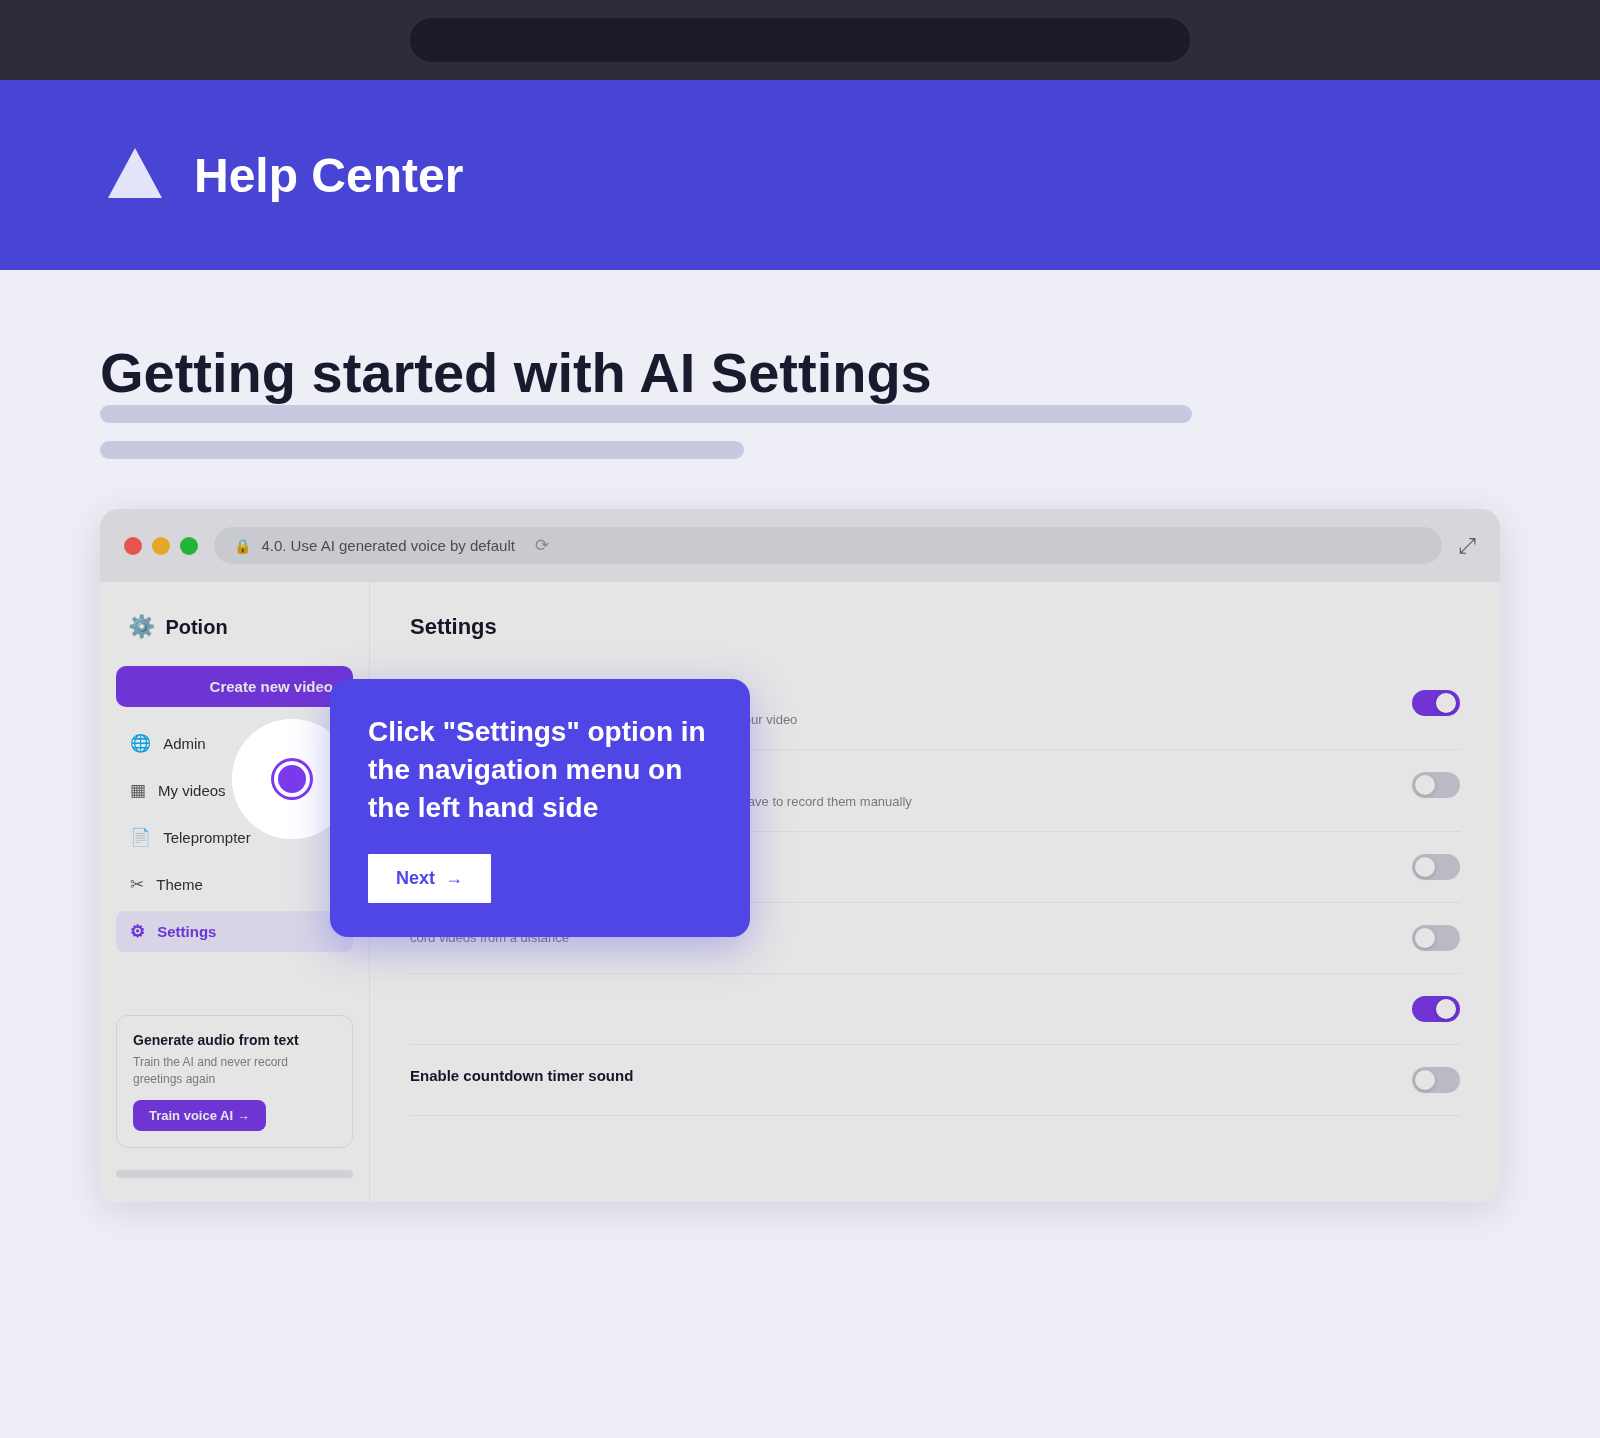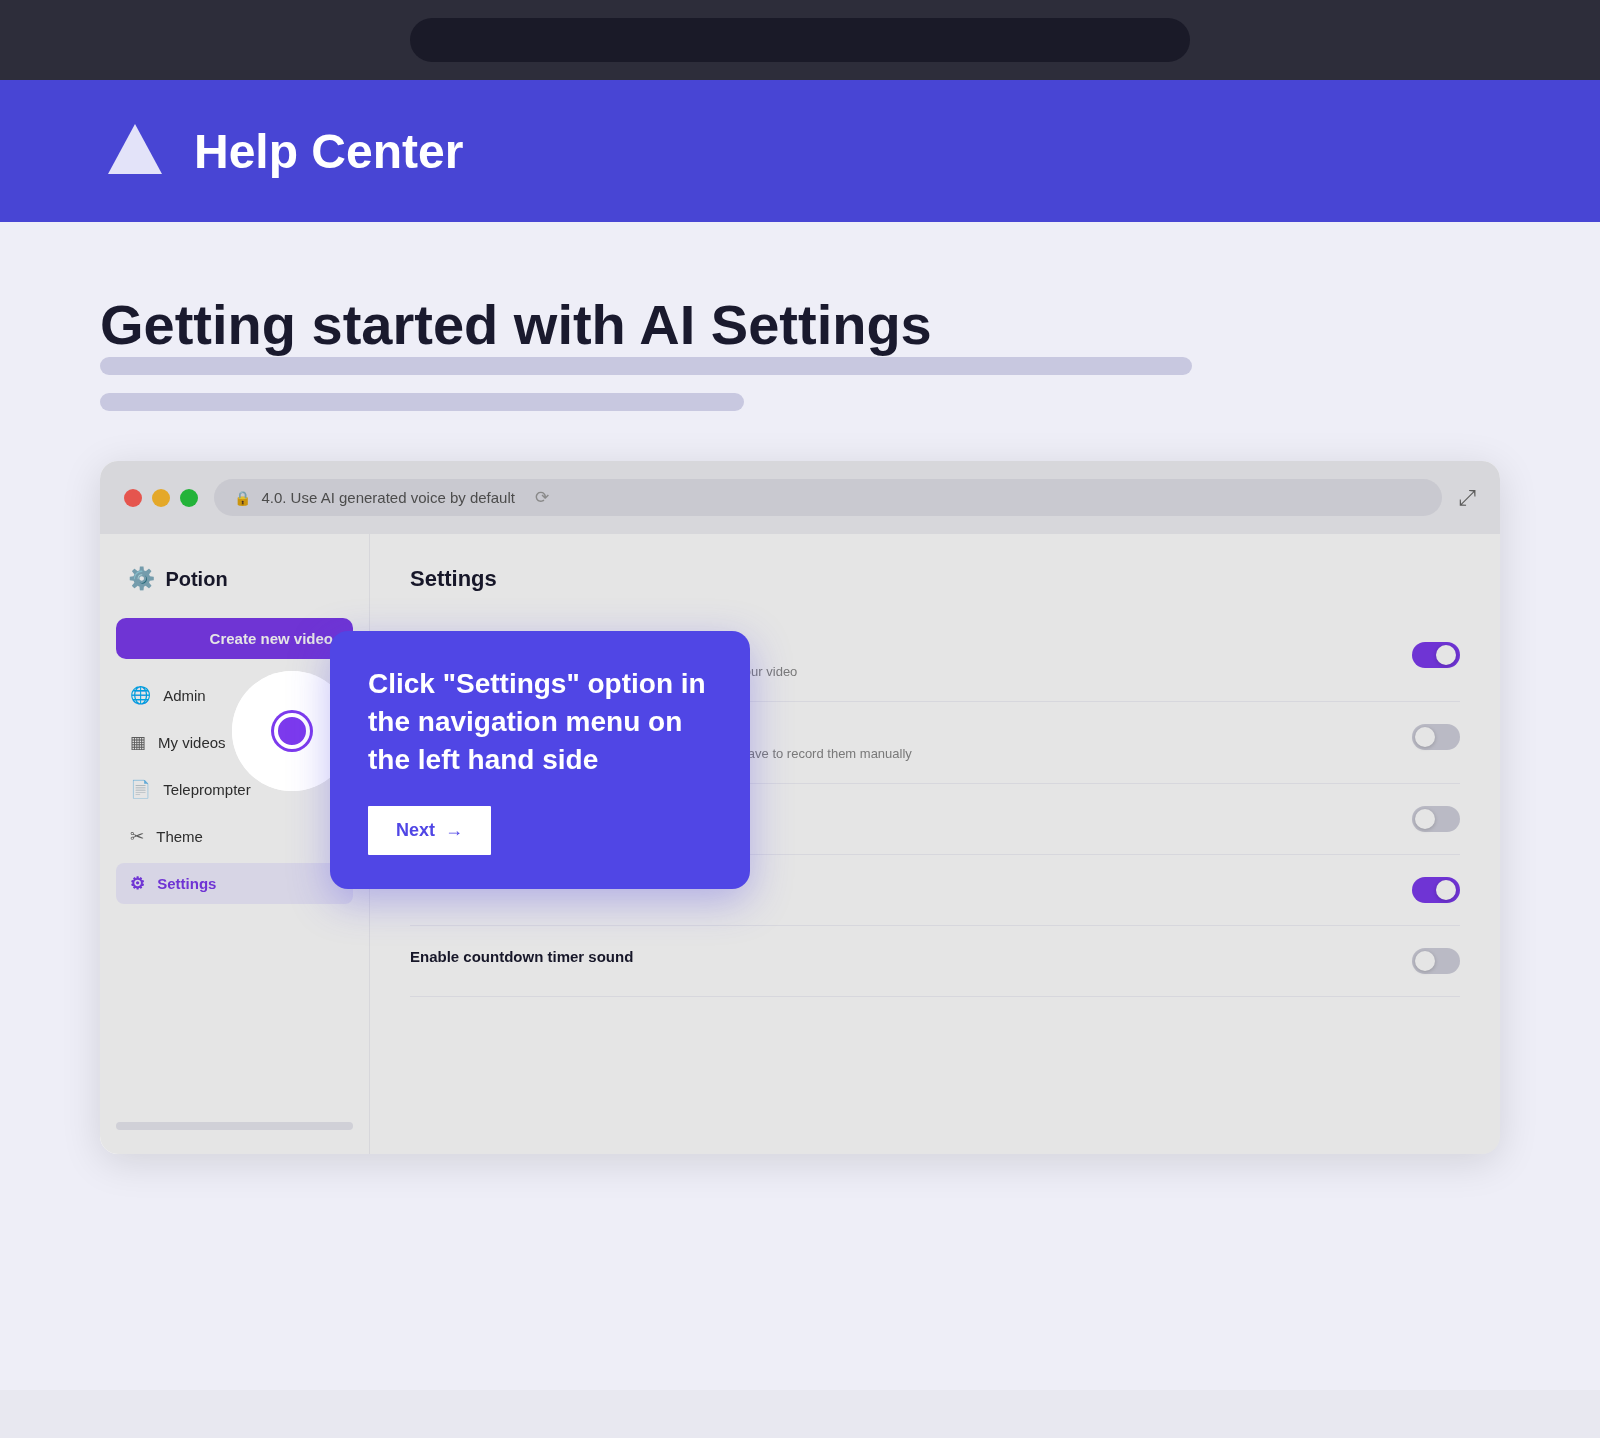--- a/index.html
+++ b/index.html
@@ -22,21 +22,21 @@
     .browser-address {
       background: #1a1a28;
       border-radius: 24px;
       height: 44px;
       width: 780px;
     }
 
     
     .help-header {
       background: #4845d4;
-      height: 142px;
+      height: 190px;
       display: flex;
       align-items: center;
       padding: 0 100px;
     }
     .help-header-logo {
       display: flex;
       align-items: center;
       gap: 24px;
     }
     .logo-triangle {
@@ -388,20 +388,25 @@
         <div class="nav-item">
           <span class="nav-icon">✂</span>
           <span>Theme</span>
         </div>
         <div class="nav-item active">
           <span class="nav-icon">⚙</span>
           <span>Settings</span>
         </div>
 
         <div style="margin-top:auto;"></div>
+        <div class="sidebar-card">
+          <div class="sidebar-card-title">Generate audio from text</div>
+          <div class="sidebar-card-desc">Train the AI and never record greetings again</div>
+          <button class="sidebar-card-btn">Train voice AI →</button>
+        </div>
         <div style="height:8px; background:#e8e8f0; border-radius:8px; margin-top:8px;"></div>
       </div>
 
       <div class="settings-main">
         <div class="settings-title">Settings</div>
 
         <div class="setting-item">
           <div class="setting-info">
             <div class="setting-label">Show video subtitles by default</div>
             <div class="setting-desc">Potion AI will automatically generate and add subtitles in your video</div>
@@ -430,20 +435,31 @@
             <div class="setting-label"></div>
             <div class="setting-desc">speed of 150 words per minute</div>
           </div>
           <div class="toggle">
             <div class="toggle-track off">
               <div class="toggle-thumb"></div>
             </div>
           </div>
         </div>
 
+        <div class="setting-item">
+          <div class="setting-info">
+            <div class="setting-label"></div>
+            <div class="setting-desc">cord videos from a distance</div>
+          </div>
+          <div class="toggle">
+            <div class="toggle-track off">
+              <div class="toggle-thumb"></div>
+            </div>
+          </div>
+        </div>
 
         <div class="setting-item">
           <div class="setting-info">
             <div class="setting-label"></div>
           </div>
           <div class="toggle">
             <div class="toggle-track on" style="background:#7c3aed;">
               <div class="toggle-thumb"></div>
             </div>
           </div>

